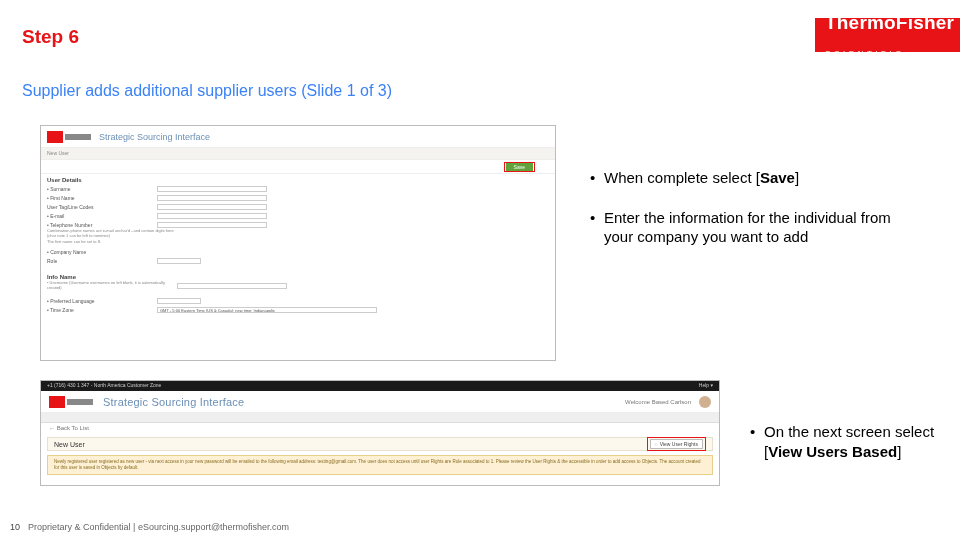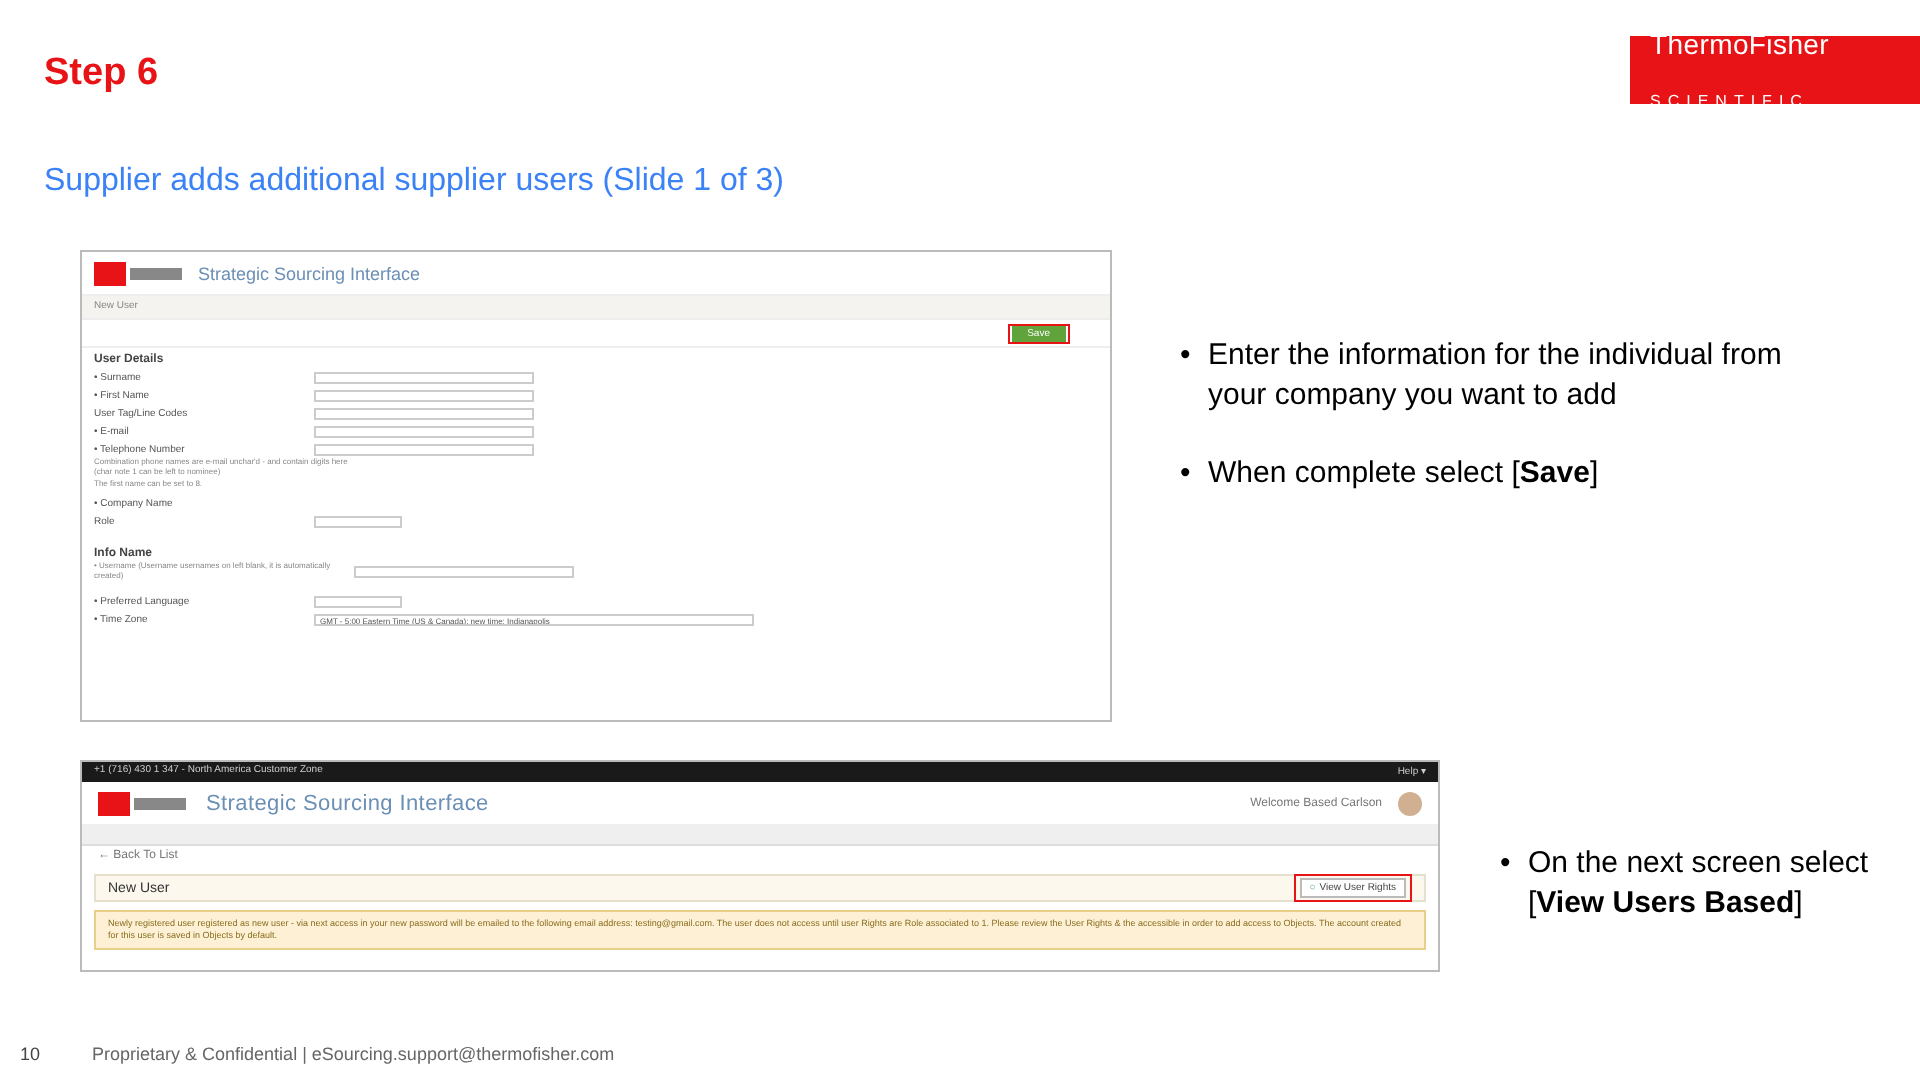--- a/index.html
+++ b/index.html
@@ -20,21 +20,21 @@
     width: 145px;
     height: 34px;
     background: #E71316;
     color: #fff;
     display: flex;
     flex-direction: column;
     justify-content: center;
     padding-left: 10px;
     line-height: 1;
   }
-  .brand .l1 { font-size: 14px; font-weight: 400; letter-spacing: 0.2px; }
+  .brand .l1 { font-size: 19px; font-weight: 700; letter-spacing: 0.2px; }
   .brand .l2 { font-size: 8px; letter-spacing: 3.5px; font-weight: 400; margin-top: 18px; }
 
   .title {
     position: absolute;
     top: 26px;
     left: 22px;
     font-size: 19px;
     font-weight: 700;
     color: #E71316;
   }
@@ -219,21 +219,21 @@
 
   
   .footer{
     position:absolute;
     left:10px;
     bottom:8px;
     font-size:9px;
     color:#666;
     display:flex;
     align-items:center;
-    gap:26px;
+    gap:8px;
   }
   .footer .pg{ color:#444; }
 </style>
 </head>
 <body>
 
 <div class="brand">
   <span class="l1">ThermoFisher</span>
   <span class="l2">SCIENTIFIC</span>
 </div>
@@ -297,24 +297,24 @@
       <span class="lbl">• Preferred Language</span>
       <span class="fld sm"></span>
     </div>
   <div class="formrow">
       <span class="lbl">• Time Zone</span>
       <span class="fld lg" style="font-size:4px;padding:0 2px;color:#555;overflow:hidden;white-space:nowrap;">GMT - 5:00 Eastern Time (US &amp; Canada); new time: Indianapolis</span>
     </div>
 </div>
 
 <ul class="bullets1">
-  <li>Enter the information for the individual from your company you want to add</li>
   <li>
     <span>When complete select [</span><b>Save</b><span>]</span>
   </li>
+  <li>Enter the information for the individual from your company you want to add</li>
 </ul>
 
 <div class="shot2">
   <div class="black">
     <span>+1 (716) 430 1 347 - North America Customer Zone</span>
     <span>Help ▾</span>
   </div>
   <div class="hdr">
     <div class="minilogo"></div>
     <div class="hdrtitle2">Strategic Sourcing Interface</div>

